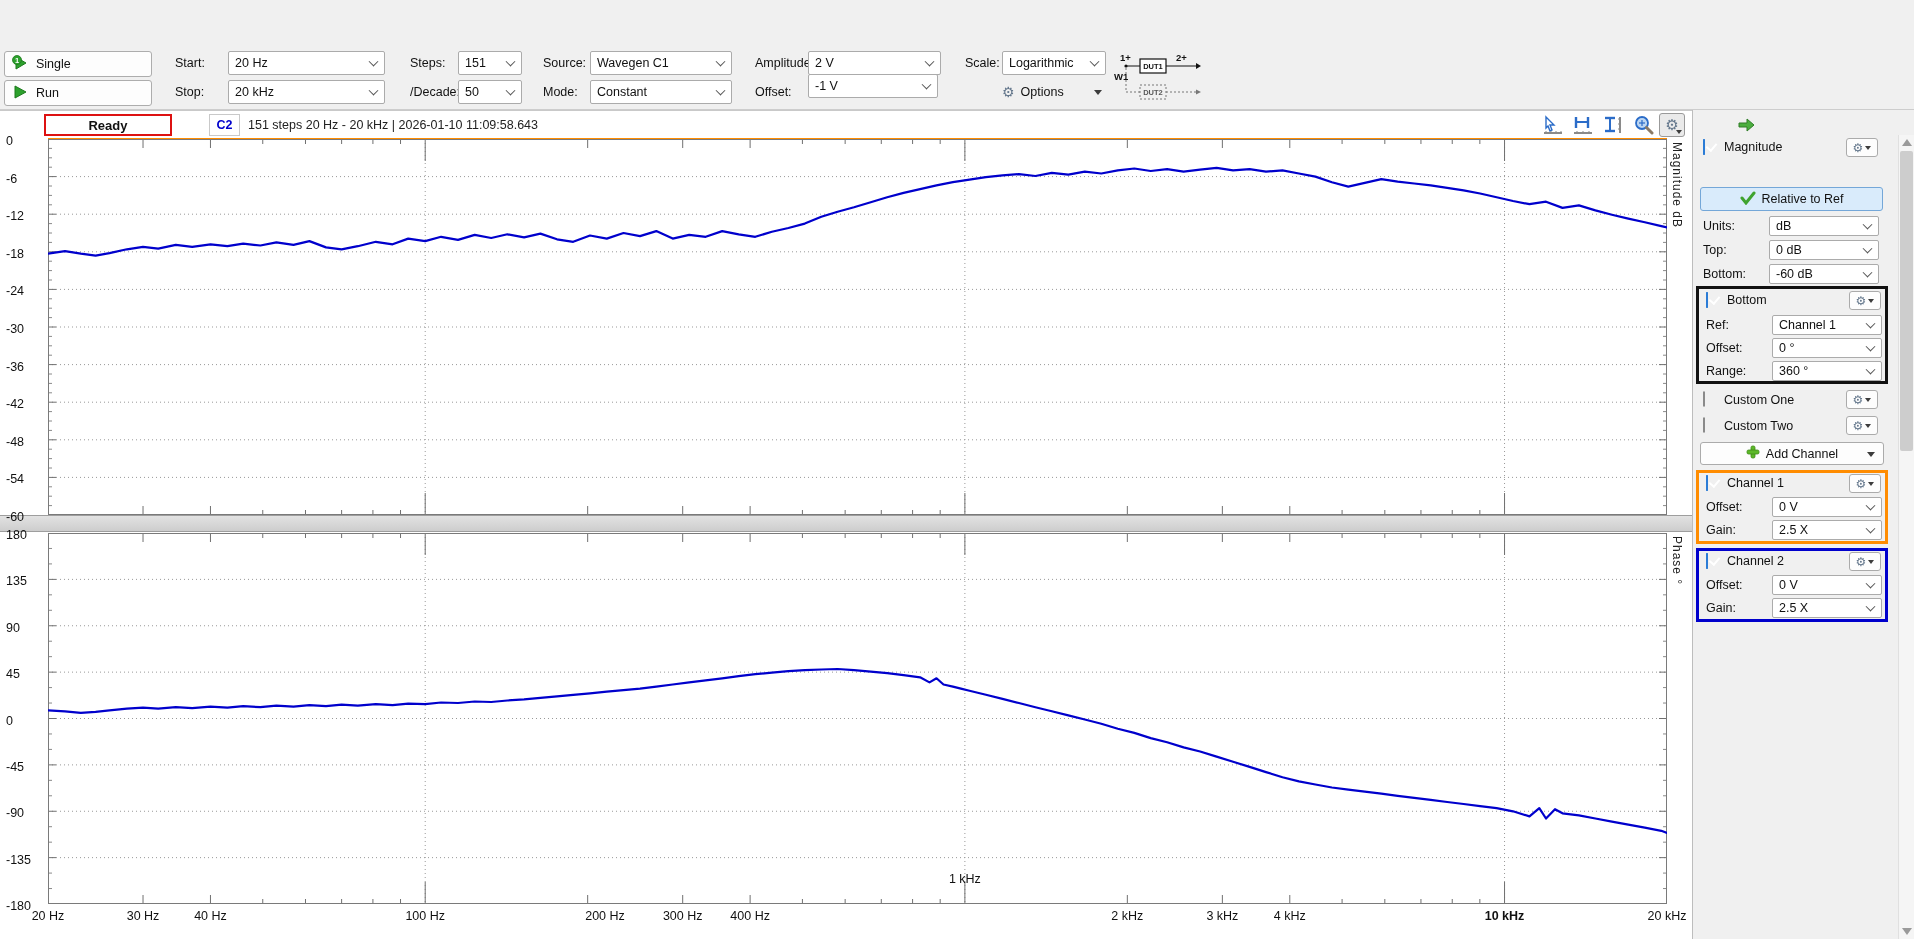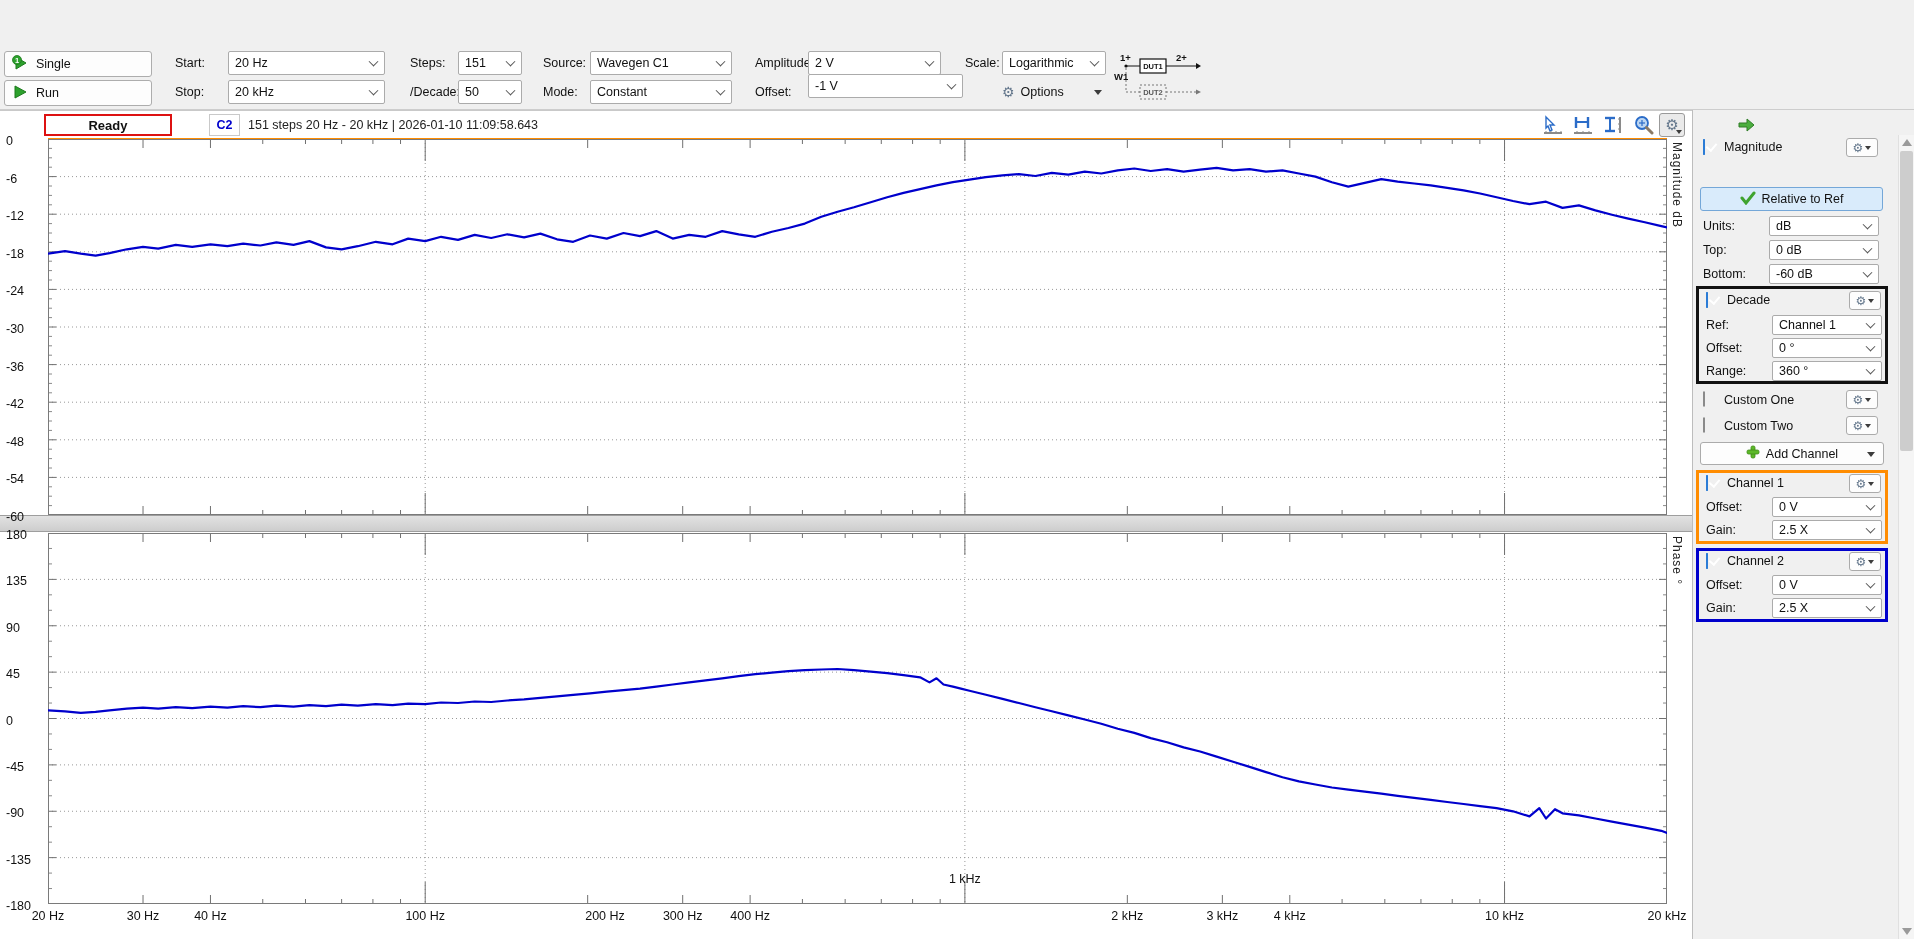--- a/index.html
+++ b/index.html
@@ -140,21 +140,21 @@
     <div class="dd" style="left:458px; top:33px; width:64px">
         <span>50</span>
         <span class="chev"></span>
       </div>
     <div class="tb-label" style="left:528px; top:32px">Mode:</div>
     <div class="dd" style="left:590px; top:33px; width:142px">
         <span>Constant</span>
         <span class="chev"></span>
       </div>
     <div class="tb-label" style="left:740px; top:32px">Offset:</div>
-    <div class="dd" style="left:808px; top:27px; width:155px">
+    <div class="dd" style="left:808px; top:27px; width:130px">
         <span>-1 V</span>
         <span class="chev"></span>
       </div>
     <div id="options-ctl" style="left:1002px; top:33px; width:104px">
       <span class="gear-glyph">⚙</span>
       <span>Options</span>
       <span class="tri-down" style="margin-left:auto; margin-right:4px"></span>
     </div>
 
     <div class="abs" style="left:1112px; top:3px; width:90px; height:56px">
@@ -534,21 +534,21 @@
       <div class="axis-xlabel" style="left: 111.031px; top: 770px;">30 Hz</div>
       <div class="axis-xlabel" style="left: 178.456px; top: 770px;">40 Hz</div>
       <div class="axis-xlabel" style="left: 393.211px; top: 770px;">100 Hz</div>
       <div class="axis-xlabel" style="left: 573px; top: 770px;">200 Hz</div>
       <div class="axis-xlabel" style="left: 650.697px; top: 770px;">300 Hz</div>
       <div class="axis-xlabel" style="left: 718.123px; top: 770px;">400 Hz</div>
       <div class="axis-xlabel" style="left: 932.877px; top: 733px;">1 kHz</div>
       <div class="axis-xlabel" style="left: 1095.33px; top: 770px;">2 kHz</div>
       <div class="axis-xlabel" style="left: 1190.36px; top: 770px;">3 kHz</div>
       <div class="axis-xlabel" style="left: 1257.79px; top: 770px;">4 kHz</div>
-      <div class="axis-xlabel" style="left: 1472.54px; top: 770px;">10 kHz</div>
+      <div class="axis-xlabel" style="left: 1472.54px; top: 770px; font-weight: bold;">10 kHz</div>
       <div class="axis-xlabel" style="left: 1635px; top: 770px;">20 kHz</div>
     </div>
 
   <div id="panel" class="abs">
     <div class="p-abs" style="left:44px; top:8px">
       <svg width="18" height="14" viewBox="0 0 18 14">
           <polygon points="2,5 10,5 10,1 17,7 10,13 10,9 2,9" fill="#4cae3f" stroke="#2e7d27" stroke-width="1"></polygon>
         </svg>
     </div>
 
@@ -581,21 +581,21 @@
           <span class="chev"></span>
         </div>
       <div id="spectrum-hdr">
         <span>Spectrum</span>
         <span class="tri-down" style="position:absolute; right:8px; top:8px"></span>
       </div>
     </div>
 
     <div class="color-box" style="top:176px; height:98px; border:3px solid #111">
       <span class="cb checked p-abs" style="left:7px; top:4px"></span>
-      <span class="group-title" style="left:28px; top:3px">Decade</span>
+      <span class="group-title" style="left:28px; top:3px">Bottom</span>
       <span class="gear-btn" style="left:150px; top:2px">
           <span class="gear-glyph">⚙</span>
           <span class="tri-down"></span>
         </span>
       <span class="p-row-label" style="left:7px; top:26px">Ref:</span>
       <div class="panel-dd" style="left:73px; top:26px">
           <span>Channel 1</span>
           <span class="chev"></span>
         </div>
       <span class="p-row-label" style="left:7px; top:49px">Offset:</span>

